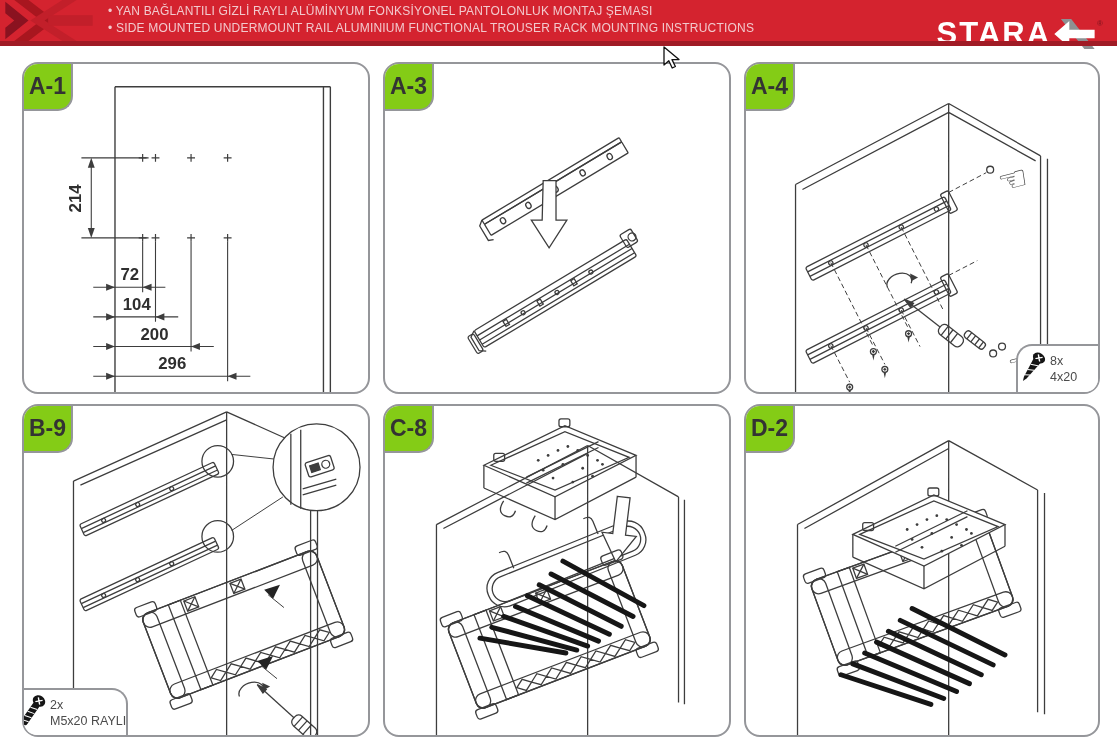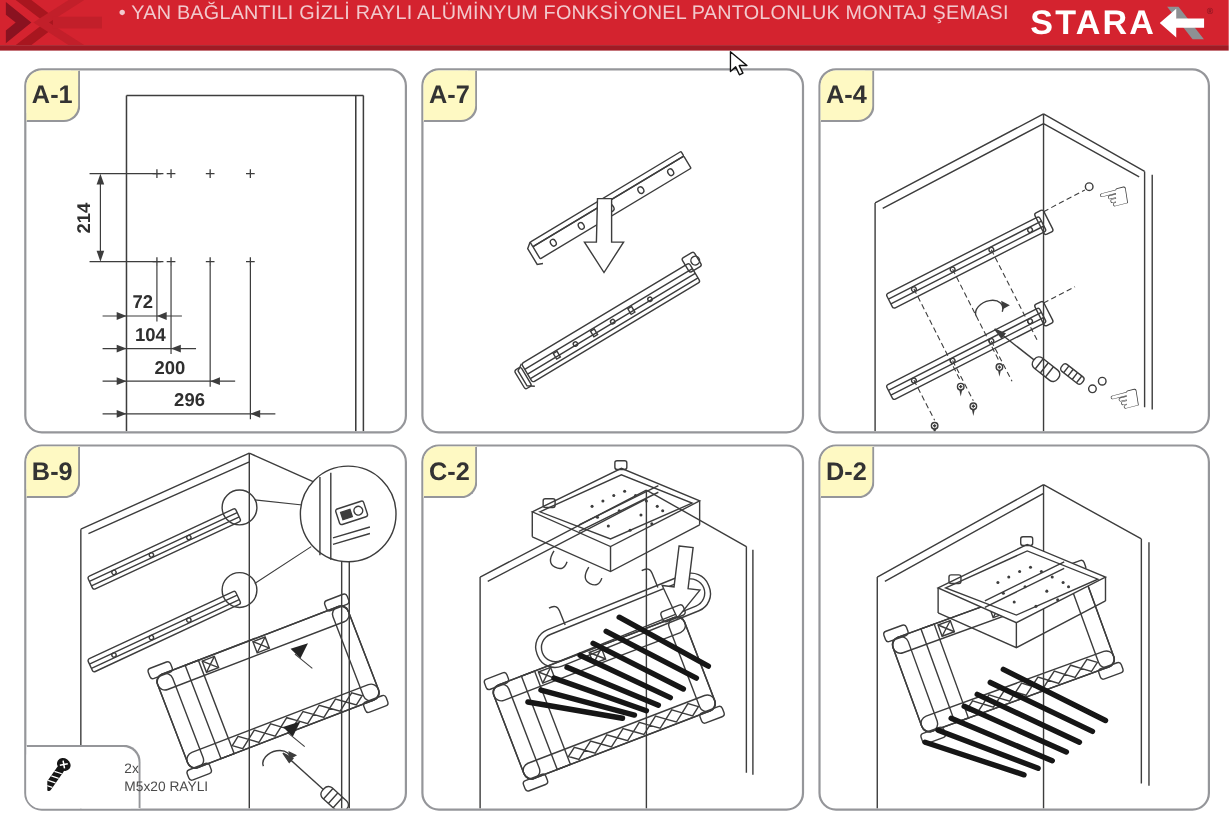--- a/index.html
+++ b/index.html
@@ -5,72 +5,73 @@
   html,body{margin:0;padding:0;}
   body{
     width:1117px;height:747px;position:relative;overflow:hidden;
     background:#ffffff;font-family:"Liberation Sans",sans-serif;
     -webkit-font-smoothing:antialiased;
   }
   
   .header{position:absolute;left:0;top:0;width:1117px;height:41px;background:#d4232f;}
   .header-strip{position:absolute;left:0;top:41px;width:1117px;height:5px;background:#a01b25;}
   .logo-left{position:absolute;left:0;top:0;width:98px;height:41px;}
-  .header-text{position:absolute;left:108px;top:3px;color:#f2c9cd;font-size:18px;line-height:16.5px;letter-spacing:.2px;white-space:nowrap;}
-  .brand{position:absolute;right:14px;top:2px;display:flex;align-items:center;height:38px;}
+  .header-text{position:absolute;left:108px;top:3px;color:#f2c9cd;font-size:12px;line-height:16.5px;letter-spacing:.2px;white-space:nowrap;}
+  .brand{position:absolute;right:14px;top:15px;display:flex;align-items:center;height:38px;}
   .brand-word{color:#ffffff;font-weight:bold;font-size:31px;letter-spacing:2px;}
   .brand-x{width:44px;height:30px;margin-left:1px;}
   .brand-reg{color:#8c1620;font-size:8px;align-self:flex-start;margin-top:4px;margin-left:1px;font-weight:bold;}
   
   .grid{
     position:absolute;left:22px;top:62px;
     display:grid;grid-template-columns:348px 348px 356px;grid-template-rows:332px 333px;
     column-gap:13px;row-gap:10px;
   }
   .panel{position:relative;border:2px solid #95969a;border-radius:16px;background:#fff;box-sizing:border-box;}
   .panel > svg.art{position:absolute;left:0;top:0;width:100%;height:100%;}
   .plabel{
-    position:absolute;left:0;top:0;width:47px;height:45px;background:#fef9c3;
+    position:absolute;left:0;top:0;width:47px;height:45px;background:#84cc16;
     border-right:2px solid #95969a;border-bottom:2px solid #95969a;
     border-bottom-right-radius:15px;border-top-left-radius:14px;
     display:flex;align-items:center;justify-content:center;
     font-size:23px;color:#333;font-weight:600;z-index:3;
   }
   .callout{
     position:absolute;background:#fff;z-index:3;display:flex;align-items:center;
     color:#4b4b4b;font-size:12.5px;line-height:16px;box-sizing:border-box;
   }
   .callout-a3{
     right:0;bottom:0;width:82px;height:48px;
     border-left:2px solid #95969a;border-top:2px solid #95969a;
     border-top-left-radius:16px;border-bottom-right-radius:13px;padding-left:4px;
   }
   .callout-b1{
-    left:0;bottom:0;width:104px;height:58px;
+    left:0;bottom:0;width:104px;height:47px;
     border-right:2px solid #95969a;border-top:2px solid #95969a;
-    border-top-right-radius:16px;border-bottom-left-radius:13px;padding-left:19px;gap:44px;
+    border-top-right-radius:16px;border-bottom-left-radius:13px;padding-left:0;
   }
   .callout svg{flex:0 0 auto;}
   .callout .ctext{margin-left:4px;white-space:nowrap;}
   .cursor{position:absolute;left:663px;top:46px;width:22px;height:24px;z-index:9;}
   text.dim{fill:#2f2f2f;font-size:17px;font-weight:600;font-family:"Liberation Sans",sans-serif;}
   text.hand{fill:#3d3d3d;font-family:"DejaVu Sans",sans-serif;}
 </style>
 </head>
 <body>
 
 <div class="header">
   <svg class="logo-left" viewBox="0 0 98 46">
     <polygon points="0,2 26,23 0,44 0,31 10,23 0,15" fill="#8a1220"></polygon>
     <polygon points="10,0 40,23 10,46 26,46 56,23 26,0" fill="#a8161f"></polygon>
     <polygon points="80,0 44,23 80,46 64,46 28,23 64,0" fill="#c21f2a"></polygon>
     <rect x="48" y="17" width="50" height="12" fill="#c21f2a"></rect>
   </svg>
   <div class="header-text">
     <div>• YAN BAĞLANTILI GİZLİ RAYLI ALÜMİNYUM FONKSİYONEL PANTOLONLUK MONTAJ ŞEMASI</div>
+    <div>• SIDE MOUNTED UNDERMOUNT RAIL ALUMINIUM FUNCTIONAL TROUSER RACK MOUNTING INSTRUCTIONS</div>
   </div>
   <div class="brand">
     <span class="brand-word">STARA</span>
     <svg class="brand-x" viewBox="0 0 44 32">
       <polygon points="8,0 19,0 44,32 33,32" fill="#8e9093"></polygon>
       <polygon points="1,16 17,2 17,11.5 44,11.5 44,20.5 17,20.5 17,30" fill="#ffffff"></polygon>
     </svg>
     <span class="brand-reg">®</span>
   </div>
 </div>
@@ -108,21 +109,21 @@
       </g>
       <text class="dim" x="52" y="142" text-anchor="middle" transform="rotate(-90 52 136)">214</text>
       <text class="dim" x="107" y="219" text-anchor="middle">72</text>
       <text class="dim" x="114" y="249" text-anchor="middle">104</text>
       <text class="dim" x="132" y="279" text-anchor="middle">200</text>
       <text class="dim" x="150" y="309" text-anchor="middle">296</text>
     </svg>
   </div>
 
   <div class="panel">
-    <div class="plabel">A-7</div>
+    <div class="plabel">A-3</div>
     <svg class="art" viewBox="0 0 348 332">
       <g stroke="#3d3d3d" stroke-width="1.3" fill="none">
         <g transform="translate(98,158) rotate(-31)">
           <rect x="0" y="0" width="162" height="5" rx="1"></rect>
           <rect x="0" y="5" width="162" height="13" rx="1"></rect>
           <path d="M0,0 l-5,4 v17 l5,2"></path>
           <ellipse cx="18" cy="11.5" rx="2.5" ry="3.2"></ellipse>
             <ellipse cx="48" cy="11.5" rx="2.5" ry="3.2"></ellipse>
           <ellipse cx="80" cy="11.5" rx="2.5" ry="3.2"></ellipse>
             <ellipse cx="112" cy="11.5" rx="2.5" ry="3.2"></ellipse>
@@ -209,20 +210,34 @@
         <g transform="translate(222,272) rotate(38)">
           <rect x="0" y="-4" width="24" height="8" rx="3"></rect>
           <path d="M5,-4 V4 M10,-4 V4 M15,-4 V4 M20,-4 V4"></path>
         </g>
         <circle cx="250" cy="293" r="3.5"></circle>
         <circle cx="259" cy="286" r="3.5"></circle>
       </g>
       <text class="hand" x="258" y="132" font-size="34" transform="rotate(-14 258 132)">☜</text>
       <text class="hand" x="268" y="318" font-size="34" transform="rotate(-14 268 318)">☜</text>
     </svg>
+    <div class="callout callout-a3">
+      <svg width="24" height="40" viewBox="0 0 24 40">
+        <g transform="translate(17,9) rotate(125)">
+          <ellipse cx="0" cy="0" rx="5" ry="6.5" fill="#151515"></ellipse>
+          <path d="M-2.6,-2.6 L2.6,2.6 M-2.6,2.6 L2.6,-2.6" stroke="#fff" stroke-width="1.4"></path>
+          <path d="M3,-4.2 L24,-1.6 L28,0 L24,1.6 L3,4.2 Z" fill="#151515"></path>
+          <path d="M7,-3.6 L10,3.2 M13,-3 L16,2.8 M19,-2.4 L22,2.2" stroke="#fff" stroke-width="1"></path>
+        </g>
+      </svg>
+      <div class="ctext">
+        <div>8x</div>
+        <div>4x20</div>
+      </div>
+    </div>
   </div>
 
   <div class="panel">
     <div class="plabel">B-9</div>
     <svg class="art" viewBox="0 0 348 333">
       <g stroke="#3d3d3d" stroke-width="1.3" fill="none">
         <path d="M205,6 L50,76 M50,76 V333 M205,6 V333 M205,6 L290,44 M290,44 V333 M297,47 V333 M205,14 L57,80"></path>
         <g transform="translate(56,120) rotate(-25)">
           <rect x="0" y="0" width="150" height="13" rx="2"></rect>
           <path d="M0,4.5 H150 M0,9 H150"></path>
@@ -291,21 +306,21 @@
         </g>
       </svg>
       <div class="ctext">
         <div>2x</div>
         <div>M5x20 RAYLI</div>
       </div>
     </div>
   </div>
 
   <div class="panel">
-    <div class="plabel">C-2</div>
+    <div class="plabel">C-8</div>
     <svg class="art" viewBox="0 0 348 333">
       <g stroke="#3d3d3d" stroke-width="1.3" fill="none">
         <path d="M205,40 L52,120 M52,120 V333 M205,40 V333 M205,40 L297,92 M297,92 V300 M303,95 V302 M205,48 L59,124"></path>
         <g transform="translate(100,15)">
           <path d="M0,45 L82,5 L154,35 L72,77 Z"></path>
           <path d="M7,45 L82,11 L147,37 L72,70 Z"></path>
           <path d="M0,45 V68 M154,35 V57 M72,77 V100 M0,68 L72,100 L154,57"></path>
           <path d="M43,57 L116,21 M43,63 L116,27"></path>
           <rect x="76" y="-2" width="11" height="8" rx="2"></rect>
             <rect x="10" y="33" width="11" height="8" rx="2"></rect>

